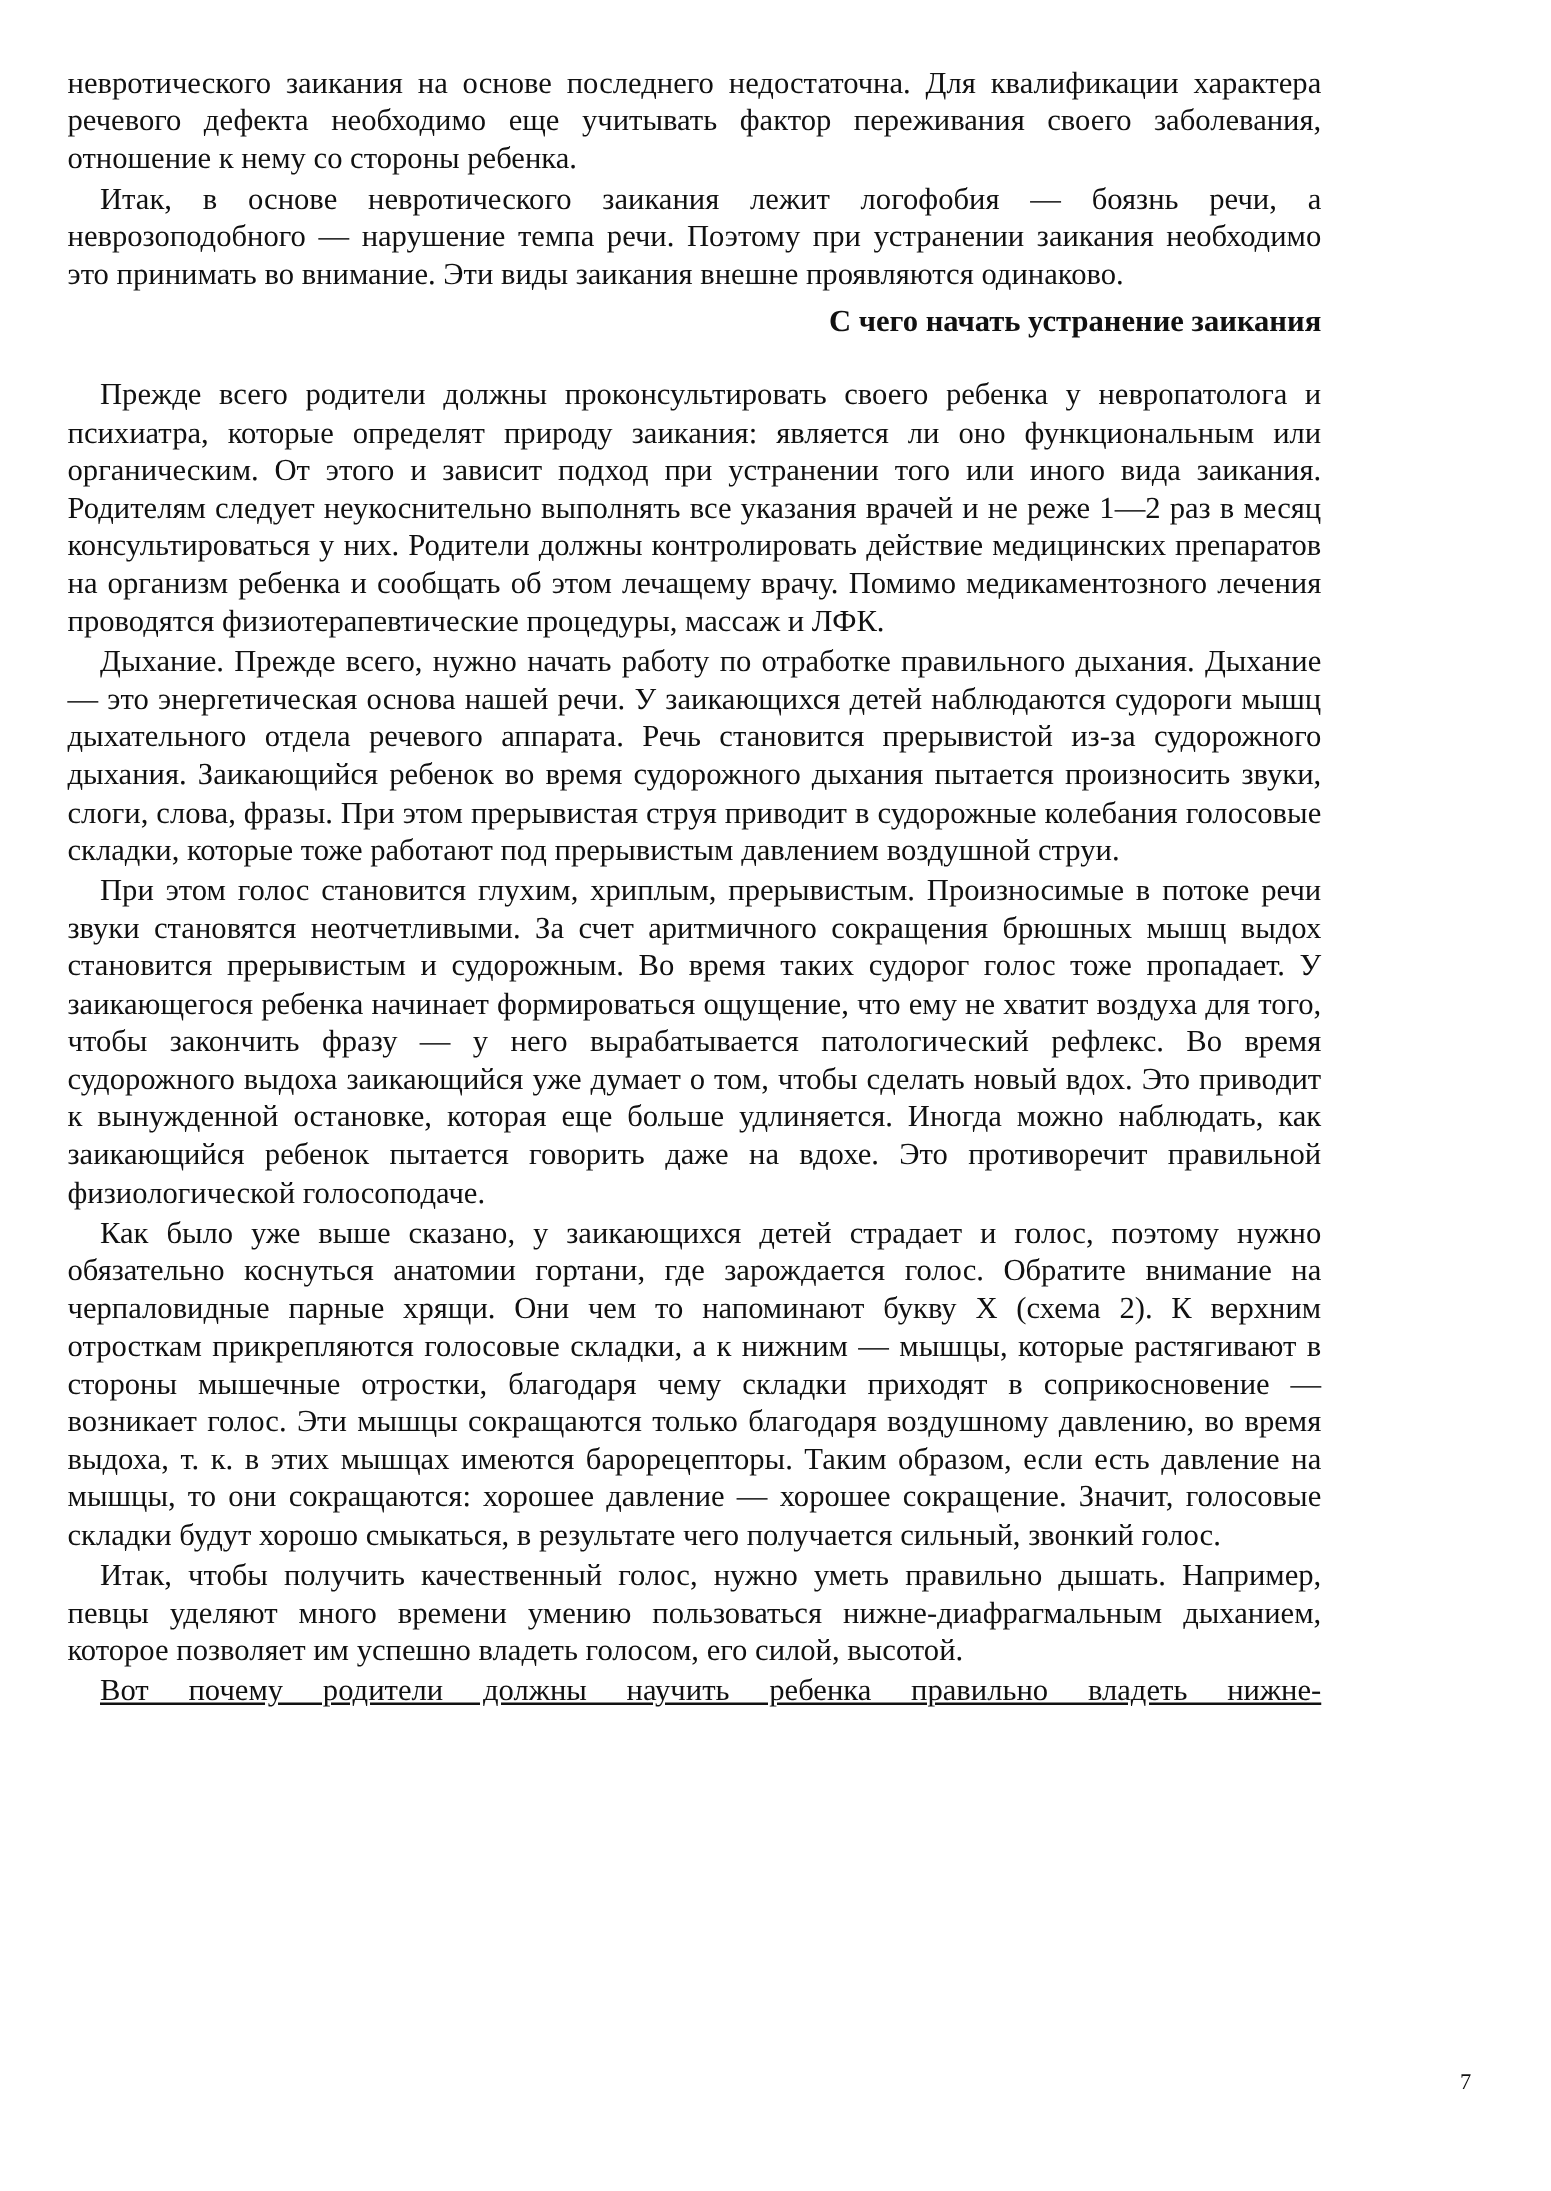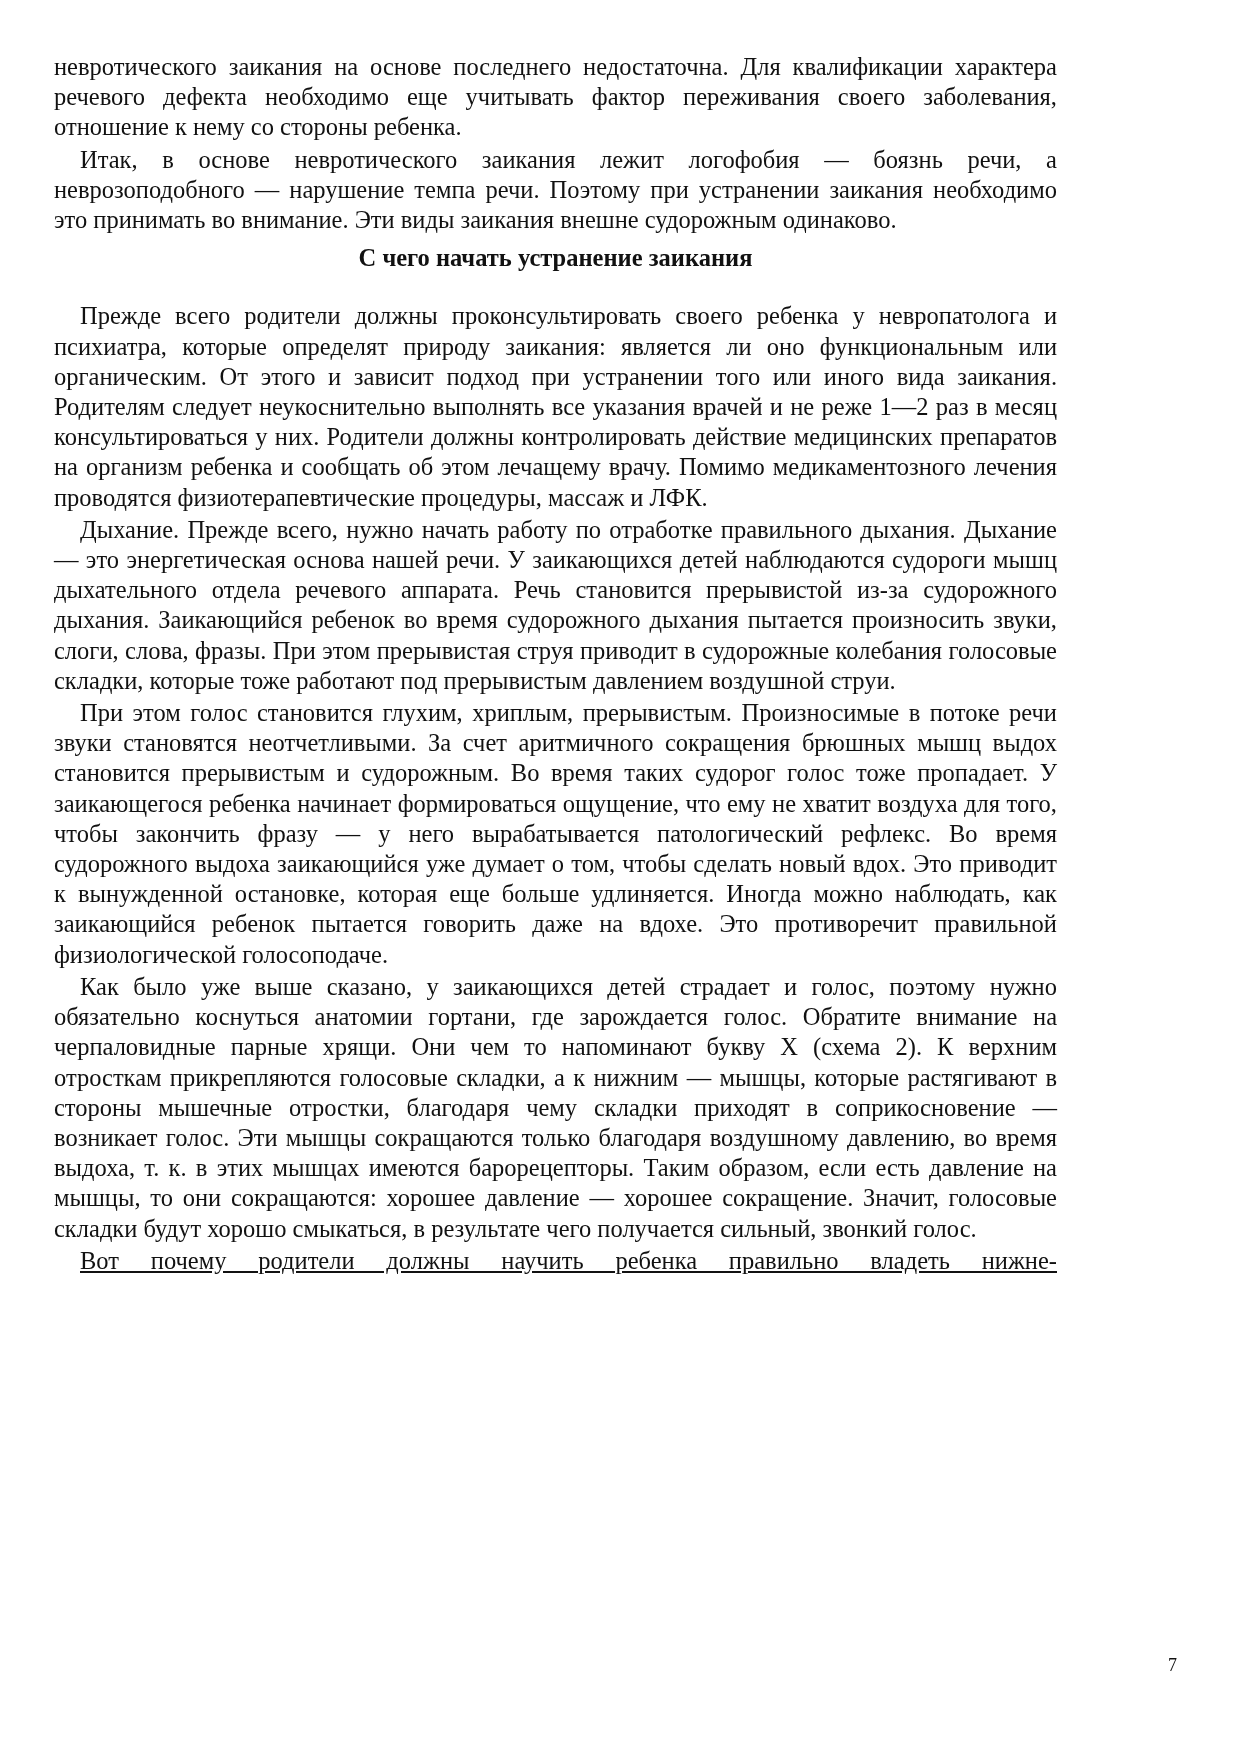--- a/index.html
+++ b/index.html
@@ -6,36 +6,37 @@
   body { width: 1241px; height: 1753px; position: relative; overflow: hidden; }
   .page {
     position: absolute; left: 54px; top: 52px; width: 1003px;
     font-family: "Liberation Serif", "DejaVu Serif", serif;
     font-size: 24.5px; line-height: 30.2px; color: #111;
     text-align: justify;
   }
   .para { margin: 0 0 2px 0; text-indent: 26px; }
   .para.noindent { text-indent: 0; }
   .heading {
-    text-align: center; font-weight: bold; font-size: 24.5px;
+    text-align: right; font-weight: bold; font-size: 24.5px;
     margin: 8px 0 28px 0; text-indent: 0;
   }
   .page-number {
     position: absolute; left: 1168px; top: 1655px;
     font-family: "Liberation Serif", "DejaVu Serif", serif;
     font-size: 18px; color: #111;
   }
 </style>
 </head>
 <body>
 
 <div class="page">
   <p class="para noindent">невротического заикания на основе последнего недостаточна. Для квалификации характера речевого дефекта необходимо еще учитывать фактор переживания своего заболевания, отношение к нему со стороны ребенка.</p>
-  <p class="para">Итак, в основе невротического заикания лежит логофобия — боязнь речи, а неврозоподобного — нарушение темпа речи. Поэтому при устранении заикания необходимо это принимать во внимание. Эти виды заикания внешне судорожным одинаково.</p>
+  <p class="para">Итак, в основе невротического заикания лежит логофобия — боязнь речи, а неврозоподобного — нарушение темпа речи. Поэтому при устранении заикания необходимо это принимать во внимание. Эти виды заикания внешне проявляются одинаково.</p>
   <h2 class="heading">С чего начать устранение заикания</h2>
   <p class="para">Прежде всего родители должны проконсультировать своего ребенка у невропатолога и психиатра, которые определят природу заикания: является ли оно функциональным или органическим. От этого и зависит подход при устранении того или иного вида заикания. Родителям следует неукоснительно выполнять все указания врачей и не реже 1—2 раз в месяц консультироваться у них. Родители должны контролировать действие медицинских препаратов на организм ребенка и сообщать об этом лечащему врачу. Помимо медикаментозного лечения проводятся физиотерапевтические процедуры, массаж и ЛФК.</p>
   <p class="para">Дыхание. Прежде всего, нужно начать работу по отработке правильного дыхания. Дыхание — это энергетическая основа нашей речи. У заикающихся детей наблюдаются судороги мышц дыхательного отдела речевого аппарата. Речь становится прерывистой из-за судорожного дыхания. Заикающийся ребенок во время судорожного дыхания пытается произносить звуки, слоги, слова, фразы. При этом прерывистая струя приводит в судорожные колебания голосовые складки, которые тоже работают под прерывистым давлением воздушной струи.</p>
   <p class="para">При этом голос становится глухим, хриплым, прерывистым. Произносимые в потоке речи звуки становятся неотчетливыми. За счет аритмичного сокращения брюшных мышц выдох становится прерывистым и судорожным. Во время таких судорог голос тоже пропадает. У заикающегося ребенка начинает формироваться ощущение, что ему не хватит воздуха для того, чтобы закончить фразу — у него вырабатывается патологический рефлекс. Во время судорожного выдоха заикающийся уже думает о том, чтобы сделать новый вдох. Это приводит к вынужденной остановке, которая еще больше удлиняется. Иногда можно наблюдать, как заикающийся ребенок пытается говорить даже на вдохе. Это противоречит правильной физиологической голосоподаче.</p>
   <p class="para">Как было уже выше сказано, у заикающихся детей страдает и голос, поэтому нужно обязательно коснуться анатомии гортани, где зарождается голос. Обратите внимание на черпаловидные парные хрящи. Они чем то напоминают букву Х (схема 2). К верхним отросткам прикрепляются голосовые складки, а к нижним — мышцы, которые растягивают в стороны мышечные отростки, благодаря чему складки приходят в соприкосновение — возникает голос. Эти мышцы сокращаются только благодаря воздушному давлению, во время выдоха, т. к. в этих мышцах имеются барорецепторы. Таким образом, если есть давление на мышцы, то они сокращаются: хорошее давление — хорошее сокращение. Значит, голосовые складки будут хорошо смыкаться, в результате чего получается сильный, звонкий голос.</p>
+  <p class="para">Итак, чтобы получить качественный голос, нужно уметь правильно дышать. Например, певцы уделяют много времени умению пользоваться нижне-диафрагмальным дыханием, которое позволяет им успешно владеть голосом, его силой, высотой.</p>
   <p class="para" style="text-align-last: justify; text-decoration: underline;">Вот почему родители должны научить ребенка правильно владеть нижне-</p>
 </div>
 
 <div class="page-number">7</div>
 
 </body></html>

